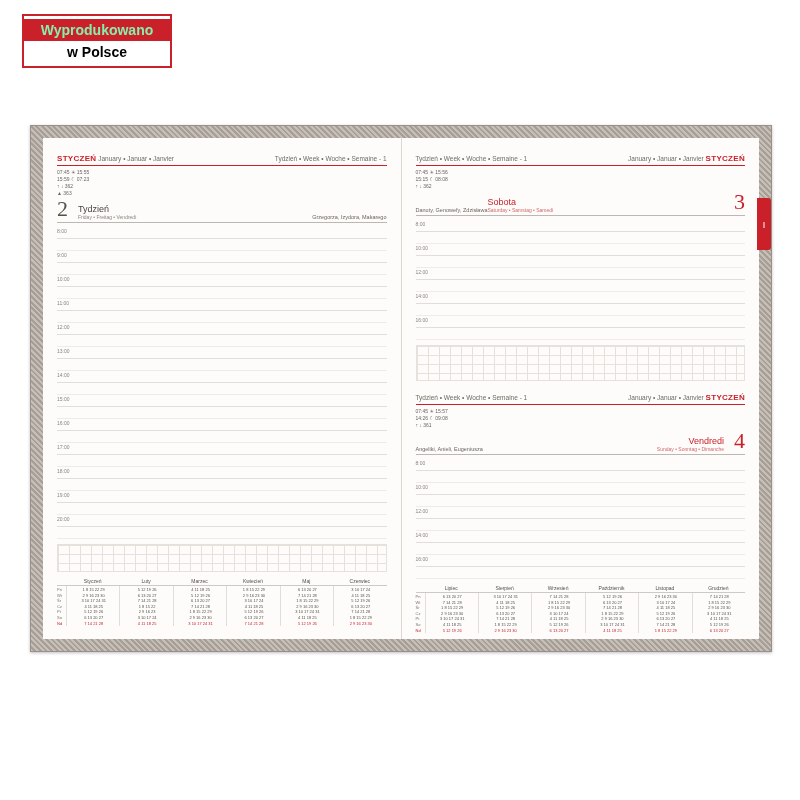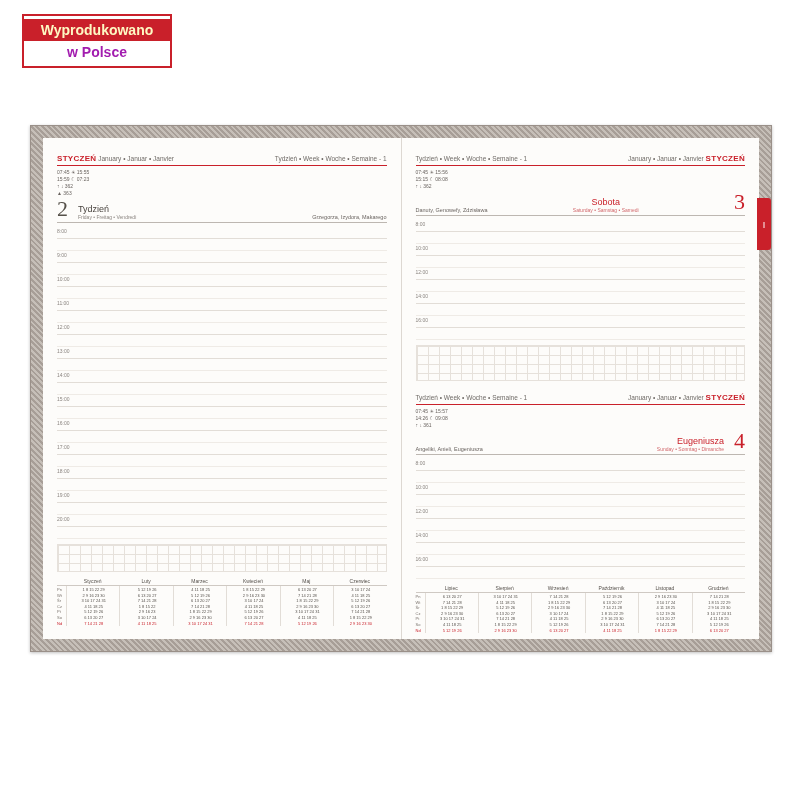--- a/index.html
+++ b/index.html
@@ -1,22 +1,22 @@
 <!DOCTYPE html>
 <html><head>
 <meta charset="utf-8">
 <style>
   html,body{margin:0;padding:0;}
   body{width:800px;height:800px;background:#ffffff;font-family:"Liberation Sans",sans-serif;position:relative;overflow:hidden;}
 
   
   .badge{position:absolute;left:22px;top:14px;width:146px;height:50px;border:2px solid #c9202a;background:#fff;
          display:flex;flex-direction:column;align-items:center;justify-content:center;}
-  .badge .l1{background:#c9202a;color:#fef9c3;font-weight:bold;font-size:14px;width:100%;text-align:center;line-height:22px;}
-  .badge .l2{color:#a21caf;font-weight:bold;font-size:14px;line-height:22px;}
+  .badge .l1{background:#c9202a;color:#86efac;font-weight:bold;font-size:14px;width:100%;text-align:center;line-height:22px;}
+  .badge .l2{color:#000000;font-weight:bold;font-size:14px;line-height:22px;}
 
   
   .planner{position:absolute;left:30px;top:125px;width:740px;height:525px;
            background:#b3aaa3;
            background-image:repeating-linear-gradient(45deg,#c6bfb8 0 2px,#a79e97 2px 4px);
            border:1px solid #9a9089;box-shadow:0 1px 3px rgba(0,0,0,.25);}
   .pages{position:absolute;left:12px;top:12px;right:12px;bottom:12px;background:#fdfcfa;display:flex;}
   .page{position:relative;height:100%;background:#fdfcfa;}
   .page.left{width:50%;border-right:1px solid #ddd8d2;}
   .page.right{width:50%;}
@@ -353,21 +353,21 @@
         <div class="rule"></div>
 
         <div class="astro" style="margin-top:3px;">
           <div>07:45  ☀  15:56</div>
           <div>15:15  ☾  08:08</div>
           <div>↑ ↓ 362</div>
         </div>
 
         <div class="dayrow">
           <div class="names">Danuty, Genowefy, Zdzisława</div>
-          <div style="flex:1;text-align:center;margin-right:10px;">
+          <div style="flex:1;text-align:left;margin-right:10px;">
             <div class="dayname red">Sobota</div>
             <div class="daysub red">Saturday • Samstag • Samedi</div>
           </div>
           <div class="daynum red">3</div>
         </div>
         <div class="rule thin"></div>
 
         <div class="hours">
           <div class="hr">
               <span class="t">8:00</span>
@@ -404,21 +404,21 @@
 
         <div class="astro" style="margin-top:3px;">
           <div>07:45  ☀  15:57</div>
           <div>14:26  ☾  09:08</div>
           <div>↑ ↓ 361</div>
         </div>
 
         <div class="dayrow">
           <div class="names">Angeliki, Anieli, Eugeniusza</div>
           <div style="flex:1;text-align:right;margin-right:10px;">
-            <div class="dayname red">Eugeniusza</div>
+            <div class="dayname red">Vendredi</div>
             <div class="daysub red">Sunday • Sonntag • Dimanche</div>
           </div>
           <div class="daynum red">4</div>
         </div>
         <div class="rule thin"></div>
 
         <div class="hours">
           <div class="hr">
               <span class="t">8:00</span>
             </div>

